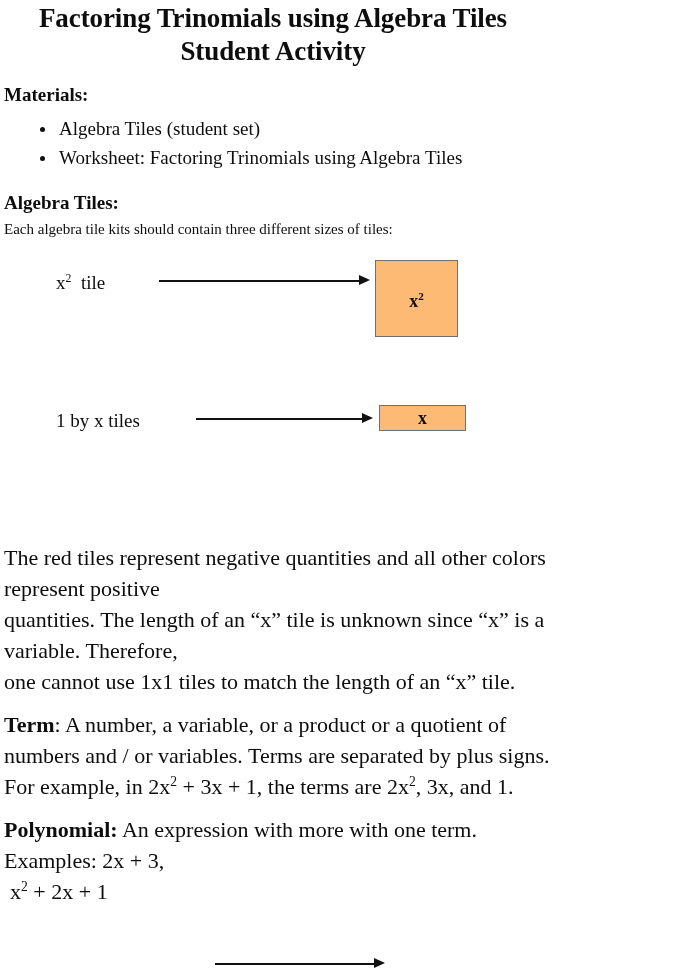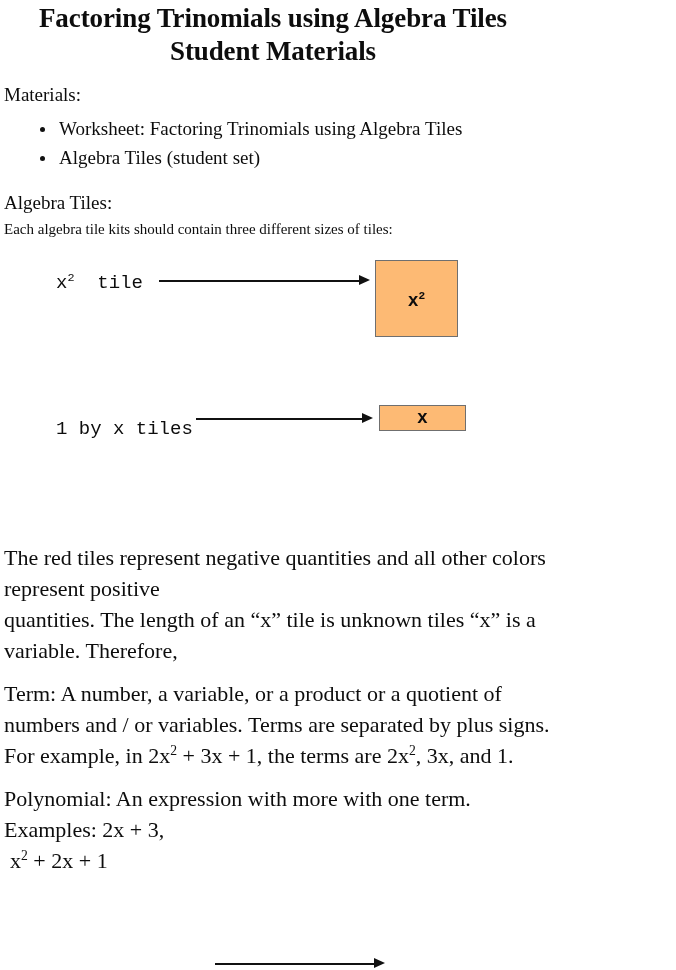--- a/index.html
+++ b/index.html
@@ -36,35 +36,35 @@
     font-size: 27px;
     font-weight: bold;
     line-height: 33px;
     letter-spacing: -0.1px;
     white-space: nowrap;
   }
 
   
   .section-head {
     font-size: 19px;
-    font-weight: normal;
+    font-weight: bold;
     line-height: 26px;
     margin: 0;
   }
   .body-line {
     font-size: 15px;
     line-height: 26px;
     margin: 0;
   }
   .para {
     font-size: 22px;
     line-height: 31px;
     margin: 0;
   }
-  .para b { font-weight: normal; }
+  .para b { font-weight: bold; }
   sup {
     font-size: 0.62em;
     vertical-align: super;
     line-height: 0;
   }
 
   .gap-6  { height: 6px; }
   .gap-10 { height: 10px; }
   .gap-12 { height: 12px; }
   .gap-14 { height: 14px; }
@@ -90,21 +90,20 @@
     width: 5px;
     height: 5px;
     background: #111;
     border-radius: 50%;
   }
 
   
   .tiles-region {
     position: relative;
     height: 300px;
-    font-family: Liberation Mono, monospace;
   }
   .tile-row {
     position: absolute;
     left: 0;
     width: 100%;
     height: 90px;
   }
   .tile-label {
     position: absolute;
     font-size: 19px;
@@ -161,35 +160,35 @@
     height: 11px;
   }
 </style>
 </head>
 <body>
 
 <div class="page">
 
   <div class="title-block">
     <div class="title-line">Factoring Trinomials using Algebra Tiles</div>
-    <div class="title-line">Student Materials</div>
+    <div class="title-line">Student Activity</div>
   </div>
 
   <div class="gap-14"></div>
 
   <div class="section-head">Materials:</div>
 
   <div class="gap-6"></div>
 
   <ul class="bullets">
     <li>
-      <span>Worksheet: Factoring Trinomials using Algebra Tiles</span>
+      <span>Algebra Tiles (student set)</span>
     </li>
     <li>
-      <span>Algebra Tiles (student set)</span>
+      <span>Worksheet: Factoring Trinomials using Algebra Tiles</span>
     </li>
   </ul>
 
   <div class="gap-18"></div>
 
   <div class="section-head">Algebra Tiles:</div>
   <div class="body-line">Each algebra tile kits should contain three different sizes of tiles:</div>
 
   <div class="tiles-region">
 
@@ -198,36 +197,37 @@
       <div class="arrow" style="left:155px; top:11px; width:211px;">
         <div class="shaft"></div>
         <div class="head"></div>
       </div>
       <div class="tile-box square" style="left:371px; top:-4px; width:83px; height:77px;">
         <span class="tile-text">x<sup>2</sup></span>
       </div>
     </div>
 
     <div class="tile-row" style="top:160px;">
-      <div class="tile-label" style="left:52px; top:8px;margin-top:8px;">1 by x tiles</div>
+      <div class="tile-label" style="left:52px; top:8px;">1 by x tiles</div>
       <div class="arrow" style="left:192px; top:11px; width:177px;">
         <div class="shaft"></div>
         <div class="head"></div>
       </div>
       <div class="tile-box" style="left:375px; top:3px; width:87px; height:26px;">
         <span class="tile-text">x</span>
       </div>
     </div>
 
 
   </div>
 
   <div class="para">
     <div>The red tiles represent negative quantities and all other colors represent positive</div>
-    <div>quantities.  The length of an “x” tile is unknown tiles “x” is a variable. Therefore,</div>
+    <div>quantities.  The length of an “x” tile is unknown since “x” is a variable. Therefore,</div>
+    <div>one cannot use 1x1 tiles to match the length of an “x” tile.</div>
   </div>
 
   <div class="gap-12"></div>
 
 
   <div class="para">
     <b>Term</b><span>: </span><span>A number, a variable, or a product or a quotient of numbers and / or variables. Terms are separated by plus signs. For example, in 2x<sup>2</sup> + 3x + 1, the terms are 2x<sup>2</sup>, 3x, and 1.</span>
   </div>
 
   <div class="gap-12"></div>

